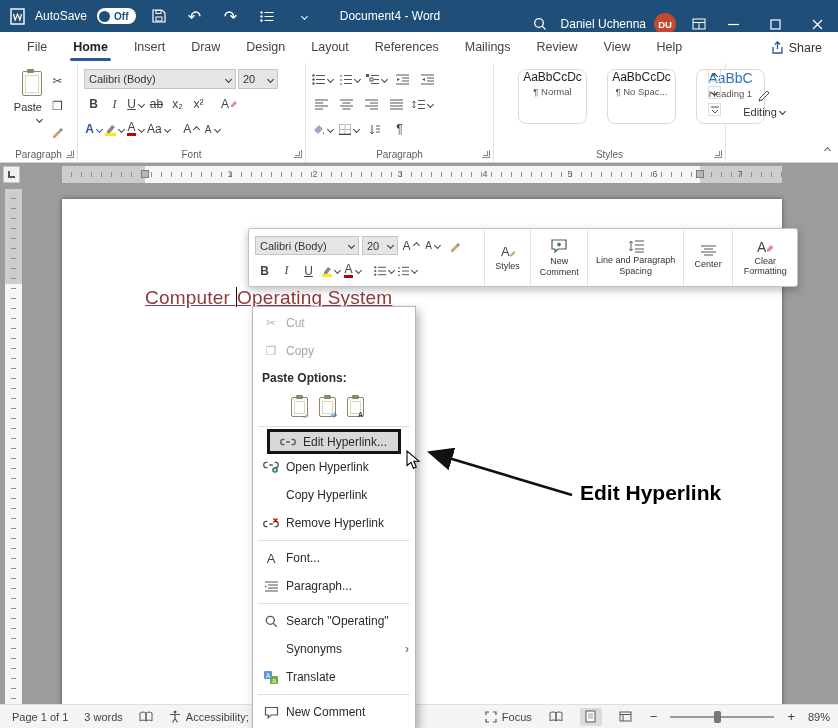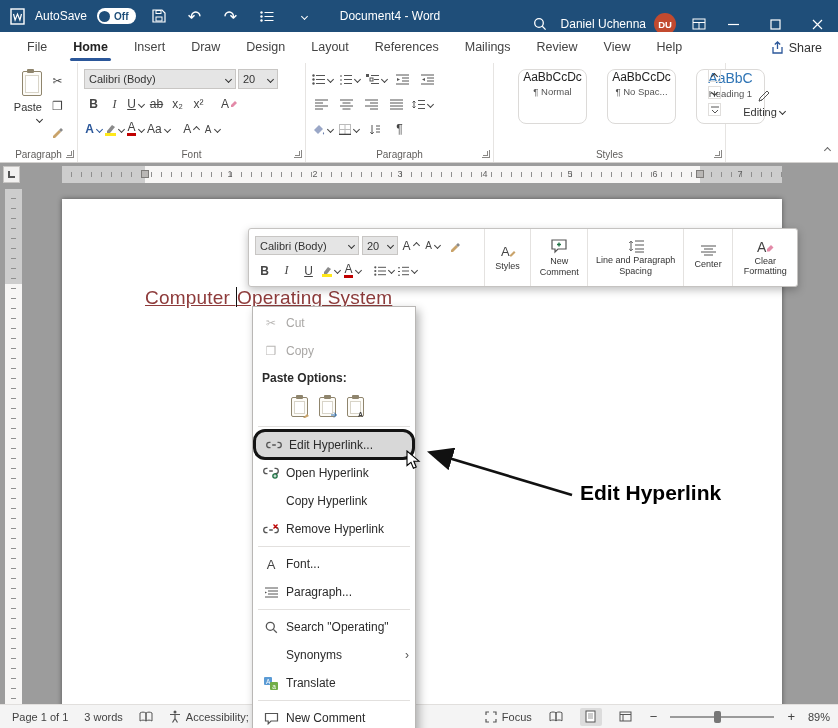--- a/index.html
+++ b/index.html
@@ -84,21 +84,21 @@
   .ctx-ic{width:24px;display:flex;align-items:center;justify-content:center;margin-right:3px;color:#555;flex:none;}
   .ctx-item.dis{color:#a9a7a5;}
   .ctx-item.dis .ctx-ic{color:#b9b7b5;}
   .ctx-sep{height:1px;background:#e2e0de;margin:3px 5px;}
   .ctx-hdr{font-weight:bold;height:26px;display:flex;align-items:center;padding-left:9px;}
   .pasterow{height:32px;display:flex;align-items:center;gap:11px;padding-left:38px;}
   .clip{width:17px;height:20px;border:1.4px solid #8f856d;border-radius:2px;background:#fdfcf8;position:relative;}
   .clip::before{content:"";position:absolute;left:4px;top:-3px;width:7px;height:4px;background:#8f856d;border-radius:1px;}
   .clip::after{content:"";position:absolute;left:2px;top:3px;right:2px;bottom:2px;background:#fff;border:1px solid #d8d4c8;}
   .clip .mark{position:absolute;right:-2px;bottom:-2px;width:7px;height:7px;z-index:2;font-size:7px;line-height:7px;color:#444;}
-  .annot{background:#d8d8d8;border:3px solid #141414;border-radius:12px;height:31px;margin:-1px 0;}
+  .annot{background:#d8d8d8;border:3px solid #141414;border-radius:0;height:25px;margin:-1px 14px;}
   .subarr{margin-left:auto;color:#555;}
   
   .callout{position:absolute;left:580px;top:481px;font-size:21px;font-weight:bold;color:#000;z-index:60;}
   .arrow-svg{position:absolute;left:412px;top:438px;z-index:55;}
   .cursor-svg{position:absolute;left:406px;top:450px;z-index:70;}
   
   .statusbar{position:absolute;left:0;right:0;bottom:0;height:24px;background:#f4f4f4;border-top:1px solid #e1dfdd;
              display:flex;align-items:center;font-size:11px;color:#424242;padding:0 8px 0 12px;z-index:10;}
   .sb-left{display:flex;align-items:center;gap:16px;}
   .sb-right{margin-left:auto;display:flex;align-items:center;gap:13px;}

